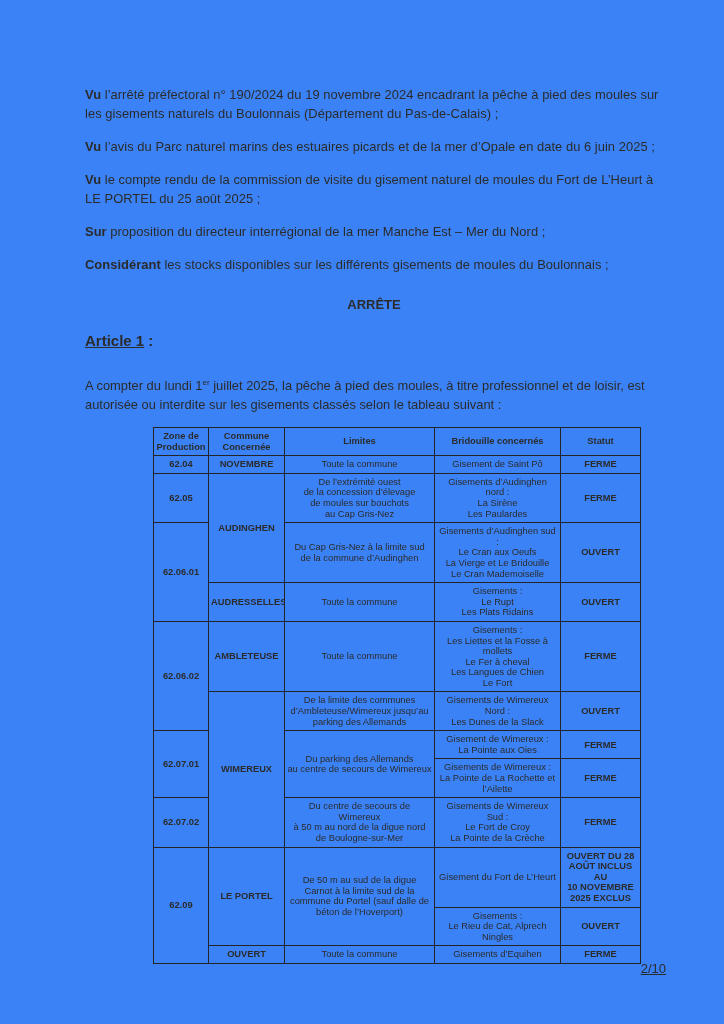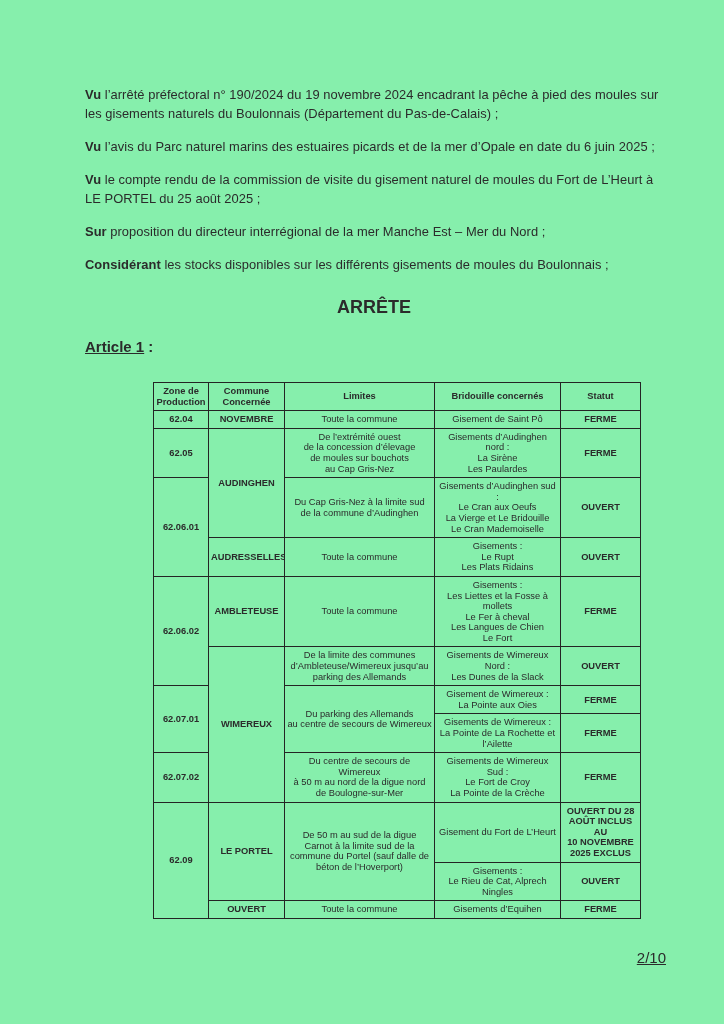--- a/index.html
+++ b/index.html
@@ -1,37 +1,37 @@
 <!DOCTYPE html>
 <html><head>
 <meta charset="utf-8">
 <style>
   html,body { margin:0; padding:0; background:#ffffff; }
   .page {
     position:relative;
     width:724px; height:1024px;
-    background:#86efac;
+    background:#3b82f6;
     font-family:"Liberation Sans", sans-serif;
     color:#2b2b2b;
     box-sizing:border-box;
     padding:85px 32px 0 85px;
     overflow:hidden;
   }
   .recital {
     font-size:12.9px;
     line-height:19px;
     margin:0 0 14px 0;
     width:578px;
     letter-spacing:0.05px;
   }
   .lead { font-weight:bold; }
   .arrete {
     text-align:center;
     font-weight:bold;
-    font-size:18px;
+    font-size:13px;
     width:578px;
     margin:23px 0 20px 0;
   }
   .article-heading {
     font-weight:bold;
     font-size:15px;
     margin:0 0 27px 0;
   }
   .article-heading .und { text-decoration:underline; }
   .article-intro {
@@ -60,22 +60,22 @@
   table.classification th { font-weight:bold; }
   .col-zone { width:55px; }
   .col-commune { width:76px; }
   .col-limites { width:150px; }
   .col-gisements { width:126px; }
   .col-statut { width:80px; }
   td.bold { font-weight:bold; }
   .page-number {
     position:absolute;
     right:58px;
-    bottom:58px;
-    font-size:15px;
+    bottom:48px;
+    font-size:13px;
     color:#2b2b2b;
     text-decoration:underline;
   }
 </style>
 </head>
 <body>
 
 <div class="page">
 
   <p class="recital"><span class="lead">Vu</span><span> l’arrêté préfectoral n° 190/2024 du 19 novembre 2024 encadrant la pêche à pied des moules sur les gisements naturels du Boulonnais (Département du Pas-de-Calais) ;</span></p>
@@ -86,20 +86,21 @@
   <p class="recital"><span class="lead">Vu</span><span> le compte rendu de la commission de visite du gisement naturel de moules du Fort de L’Heurt à LE PORTEL du 25 août 2025 ;</span></p>
 
   <p class="recital"><span class="lead">Sur</span><span> proposition du directeur interrégional de la mer Manche Est – Mer du Nord ;</span></p>
 
   <p class="recital"><span class="lead">Considérant</span><span> les stocks disponibles sur les différents gisements de moules du Boulonnais ;</span></p>
 
   <div class="arrete">ARRÊTE</div>
 
   <div class="article-heading"><span class="und">Article 1</span><span> :</span></div>
 
+  <p class="article-intro"><span>A compter du lundi 1</span><sup>er</sup><span> juillet 2025, la pêche à pied des moules, à titre professionnel et de loisir, est autorisée ou interdite sur les gisements classés selon le tableau suivant :</span></p>
 
   <table class="classification">
     <colgroup>
       <col class="col-zone">
         <col class="col-commune">
         <col class="col-limites">
         <col class="col-gisements">
         <col class="col-statut">
     </colgroup>
     <tbody>

